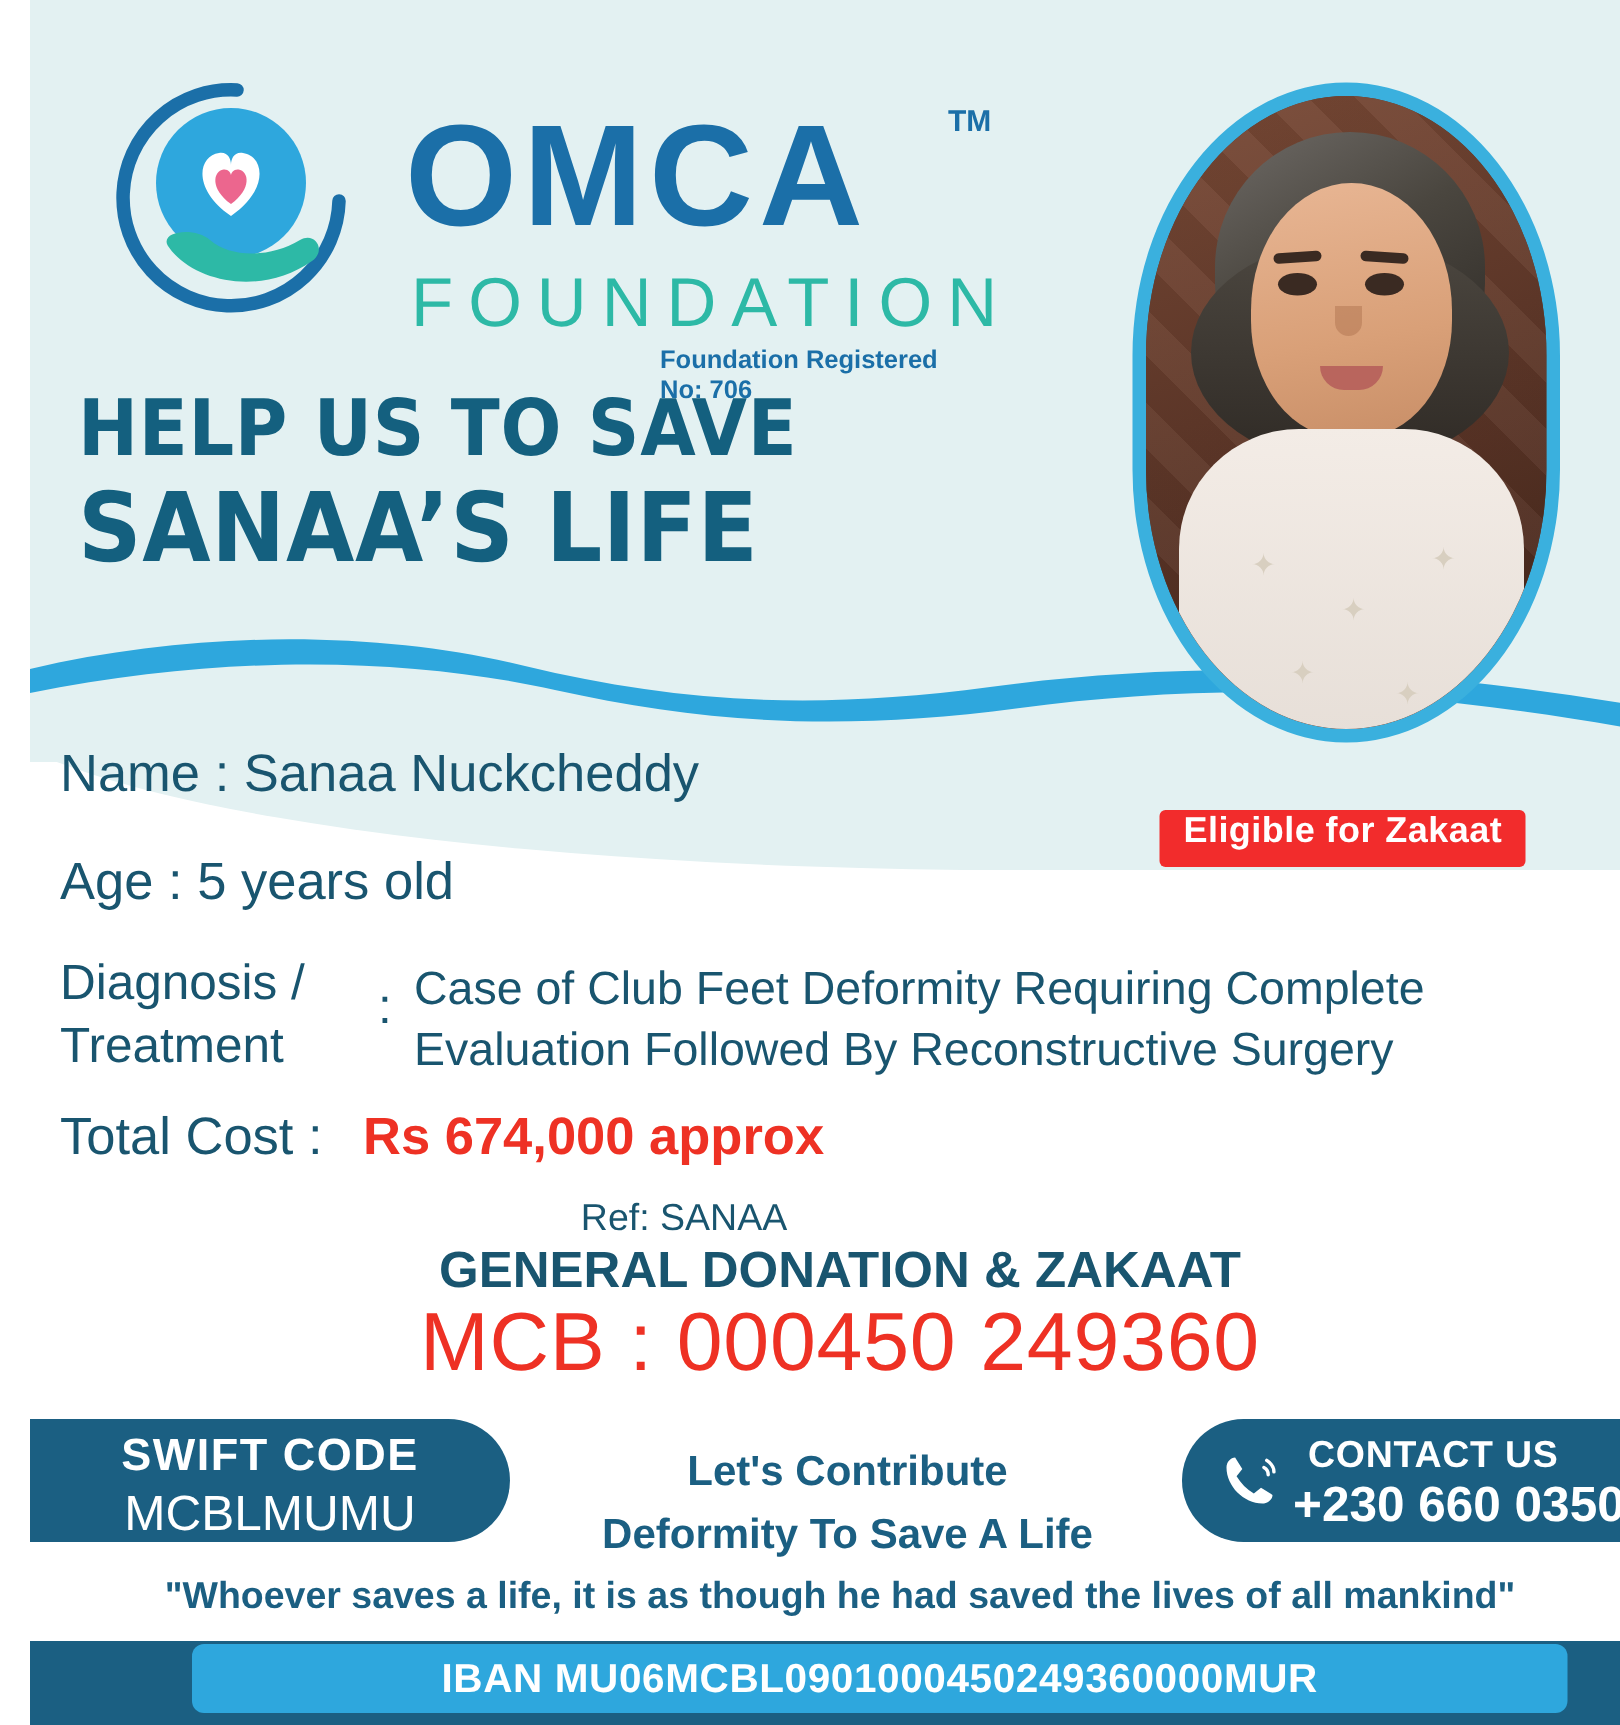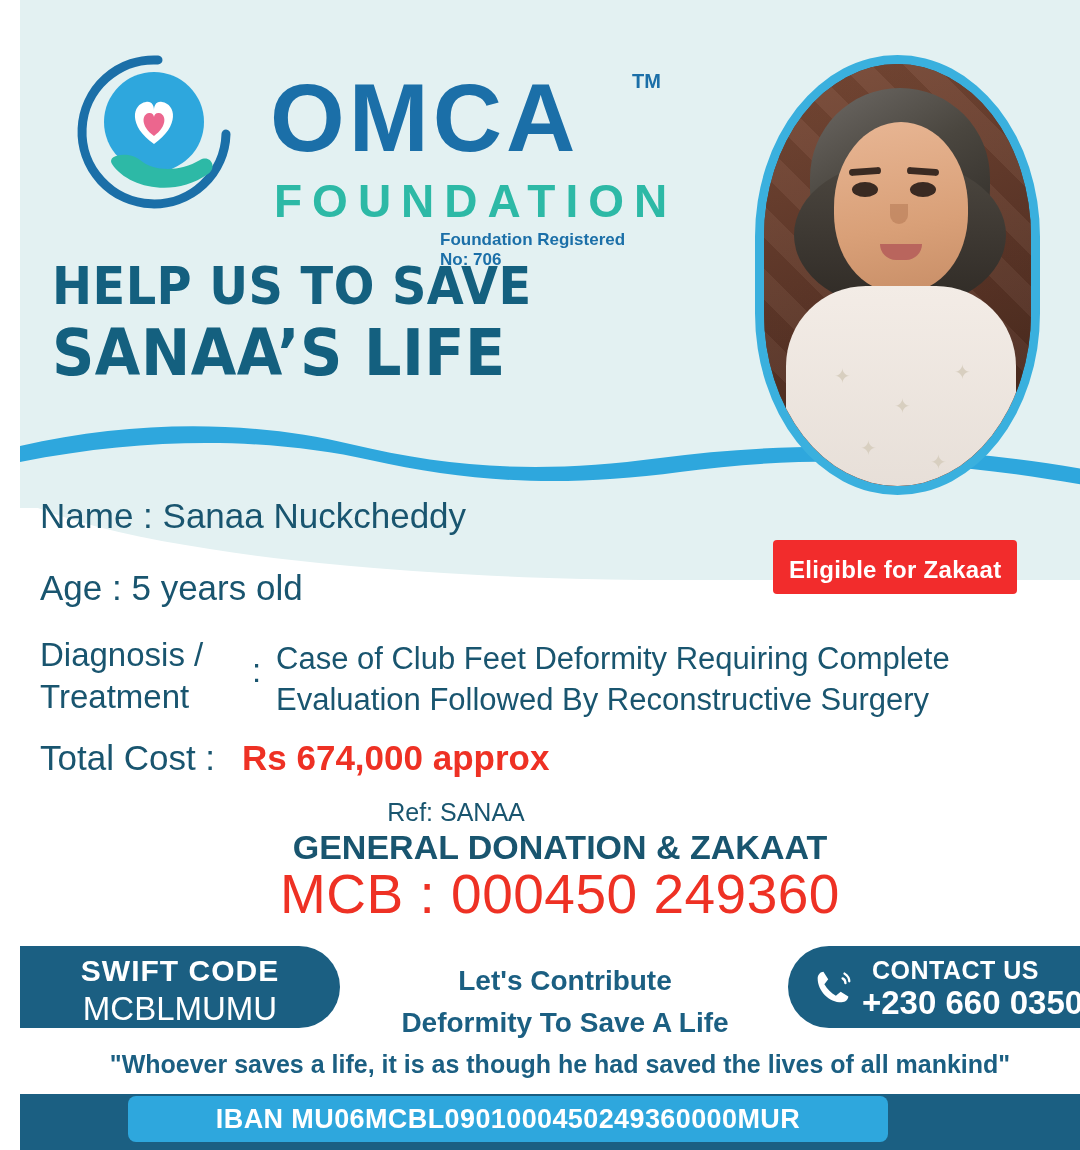--- a/index.html
+++ b/index.html
@@ -66,21 +66,21 @@
     font-weight: 700;
     letter-spacing: 4px;
     color: #1b6fa8;
     line-height: 1;
   }
   .logo-sub {
     position: absolute;
     left: 216px;
     top: 150px;
     font-size: 46px;
-    font-weight: 700;
+    font-weight: 400;
     letter-spacing: 10px;
     color: #2db9a6;
     line-height: 1;
   }
   .logo-tm {
     position: absolute;
     left: 574px;
     top: 42px;
     font-size: 20px;
     font-weight: 700;
@@ -206,21 +206,21 @@
   }
   
   .zakaat {
     position: absolute;
     left: 753px;
     top: 540px;
     background: #f22c2c;
     color: #ffffff;
     font-size: 24px;
     font-weight: 700;
-    padding: 16px 16px 10px 16px;
+    padding: 0 16px 10px 16px;
     border-radius: 4px;
     letter-spacing: 0.3px;
   }
   
   .detail-name {
     position: absolute;
     left: 20px; top: 496px;
     font-size: 35px;
     color: #19556f;
     text-align: center;
@@ -371,21 +371,21 @@
   
   .iban-outer {
     position: absolute;
     left: 0; top: 1094px;
     width: 1080px; height: 56px;
     background: #1b5f82;
   }
   .iban-inner {
     position: absolute;
     left: 108px; top: 1096px;
-    width: 760px; height: 46px;
+    width: 917px; height: 46px;
     background: #2ea7dd;
     border-radius: 8px;
     color: #ffffff;
     font-size: 27px;
     font-weight: 700;
     text-align: center;
     line-height: 46px;
     letter-spacing: 0.4px;
   }
 </style>

